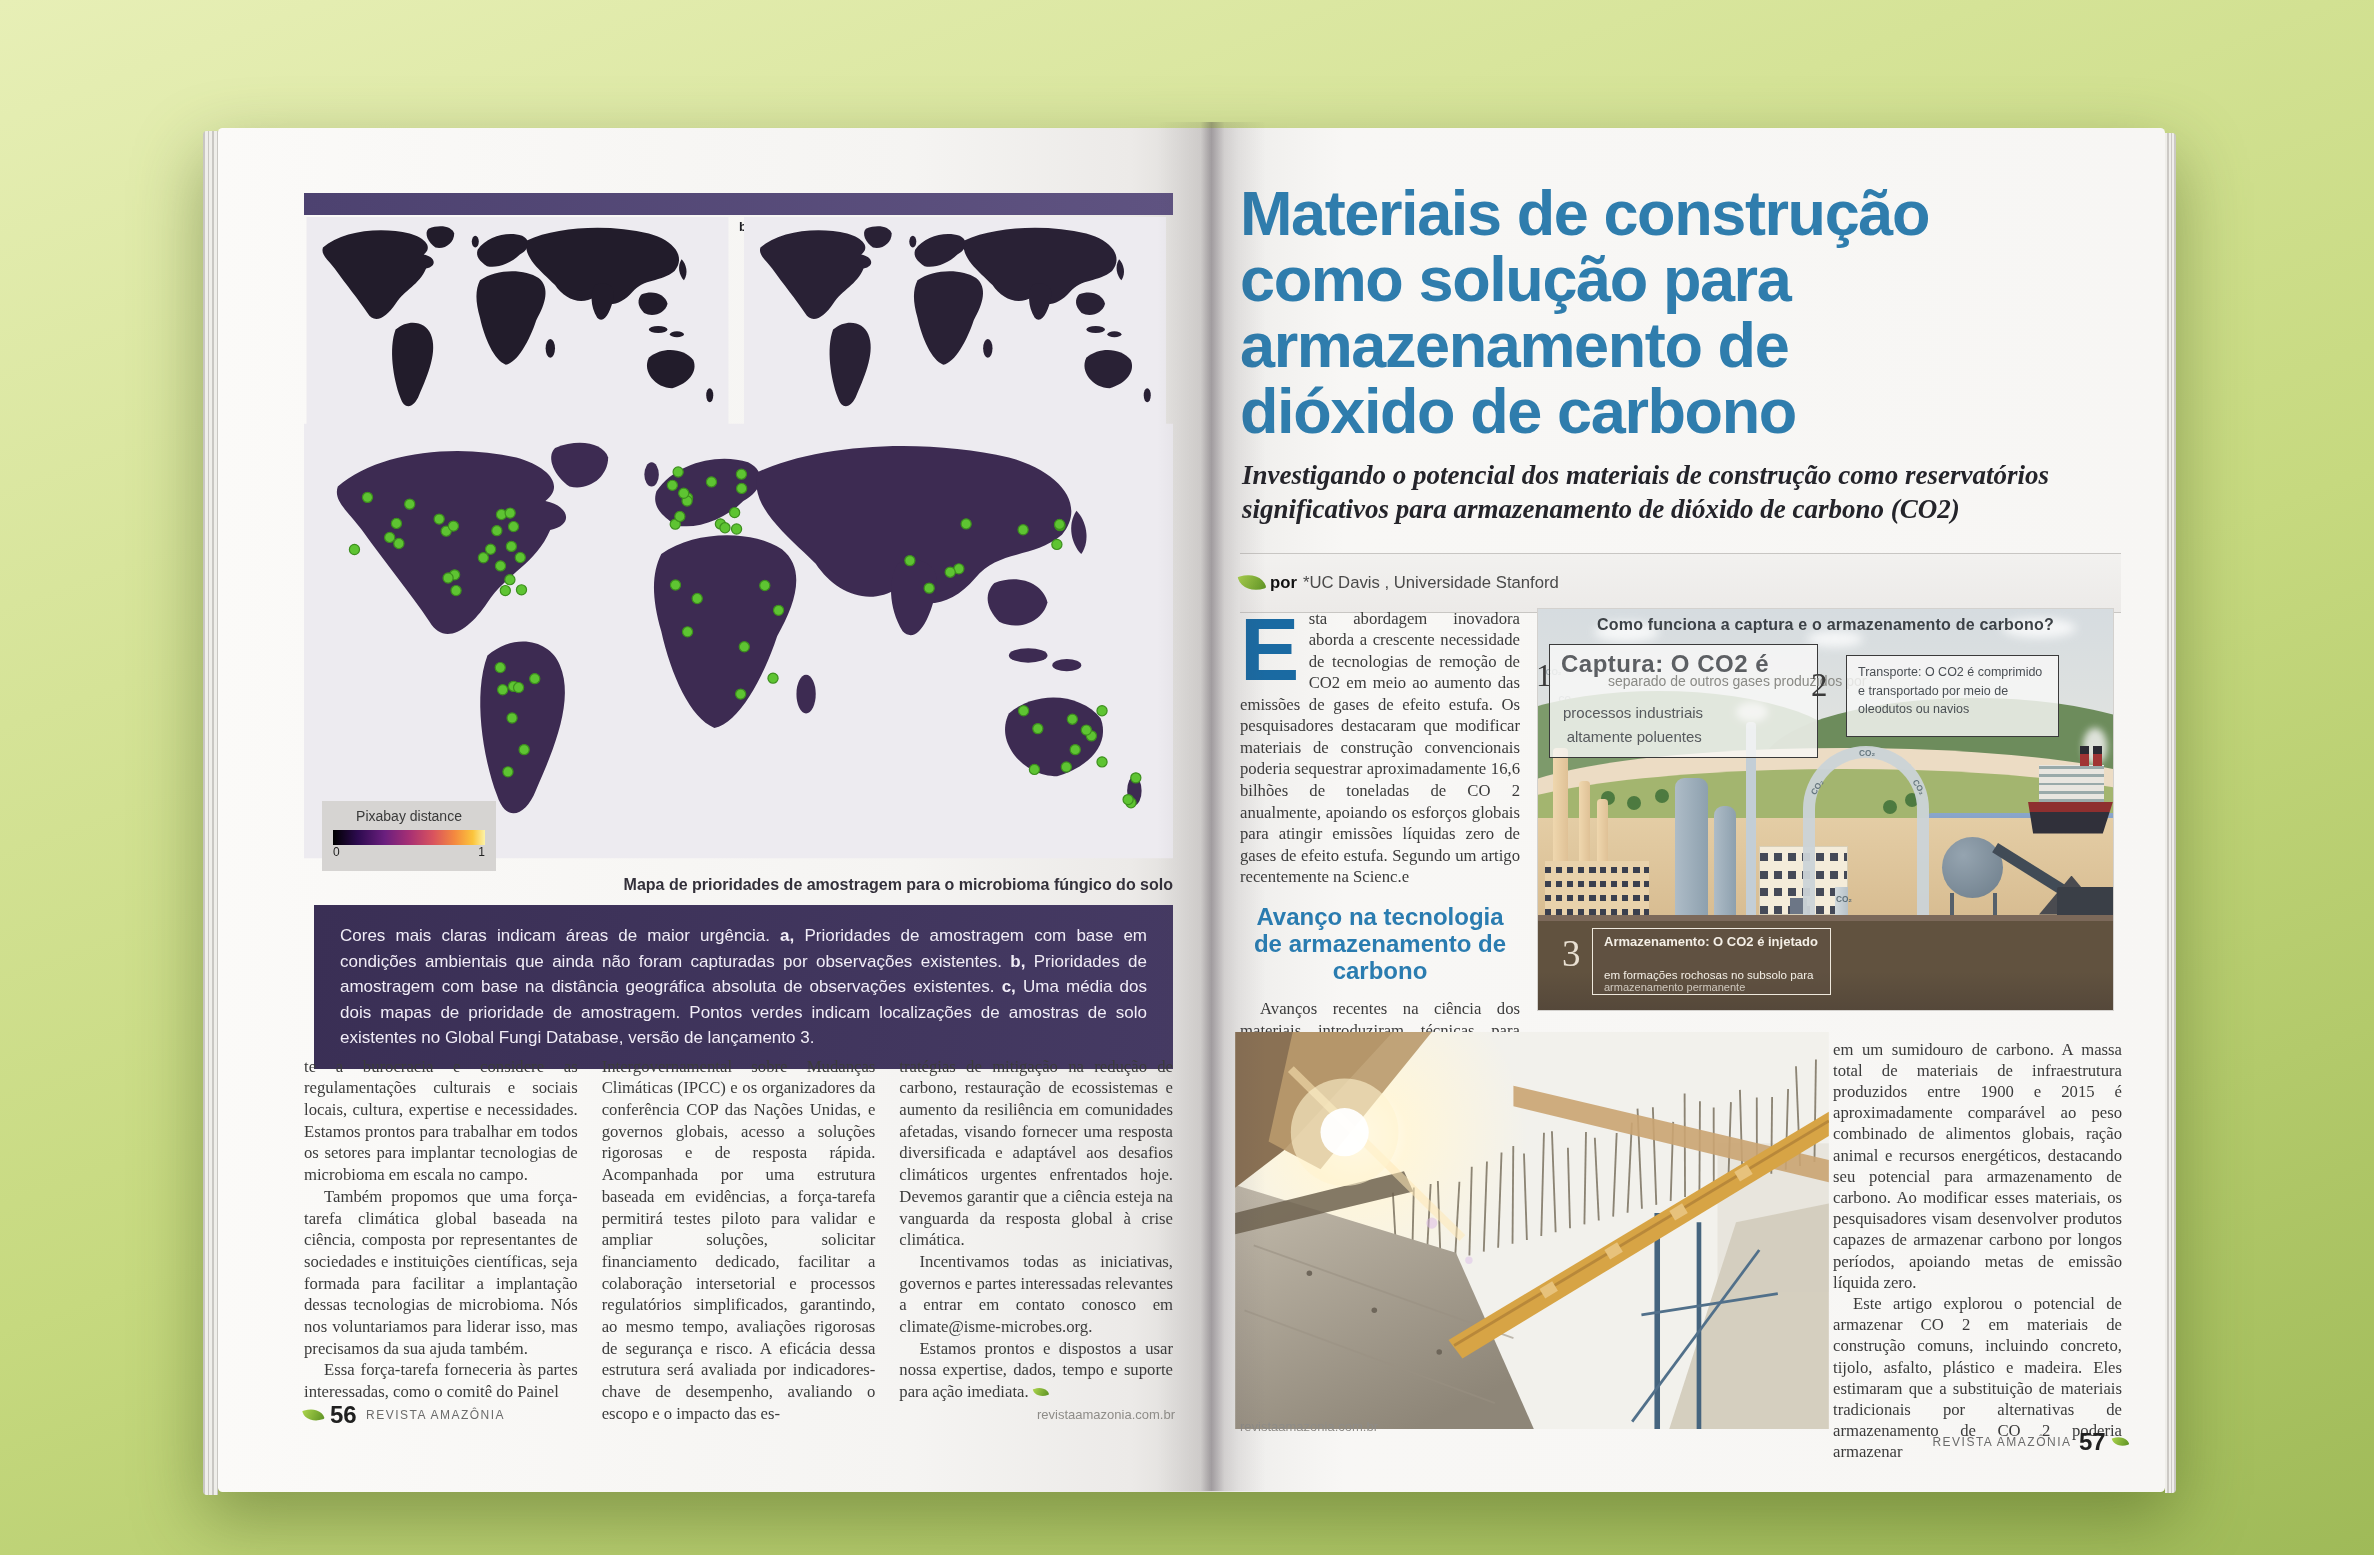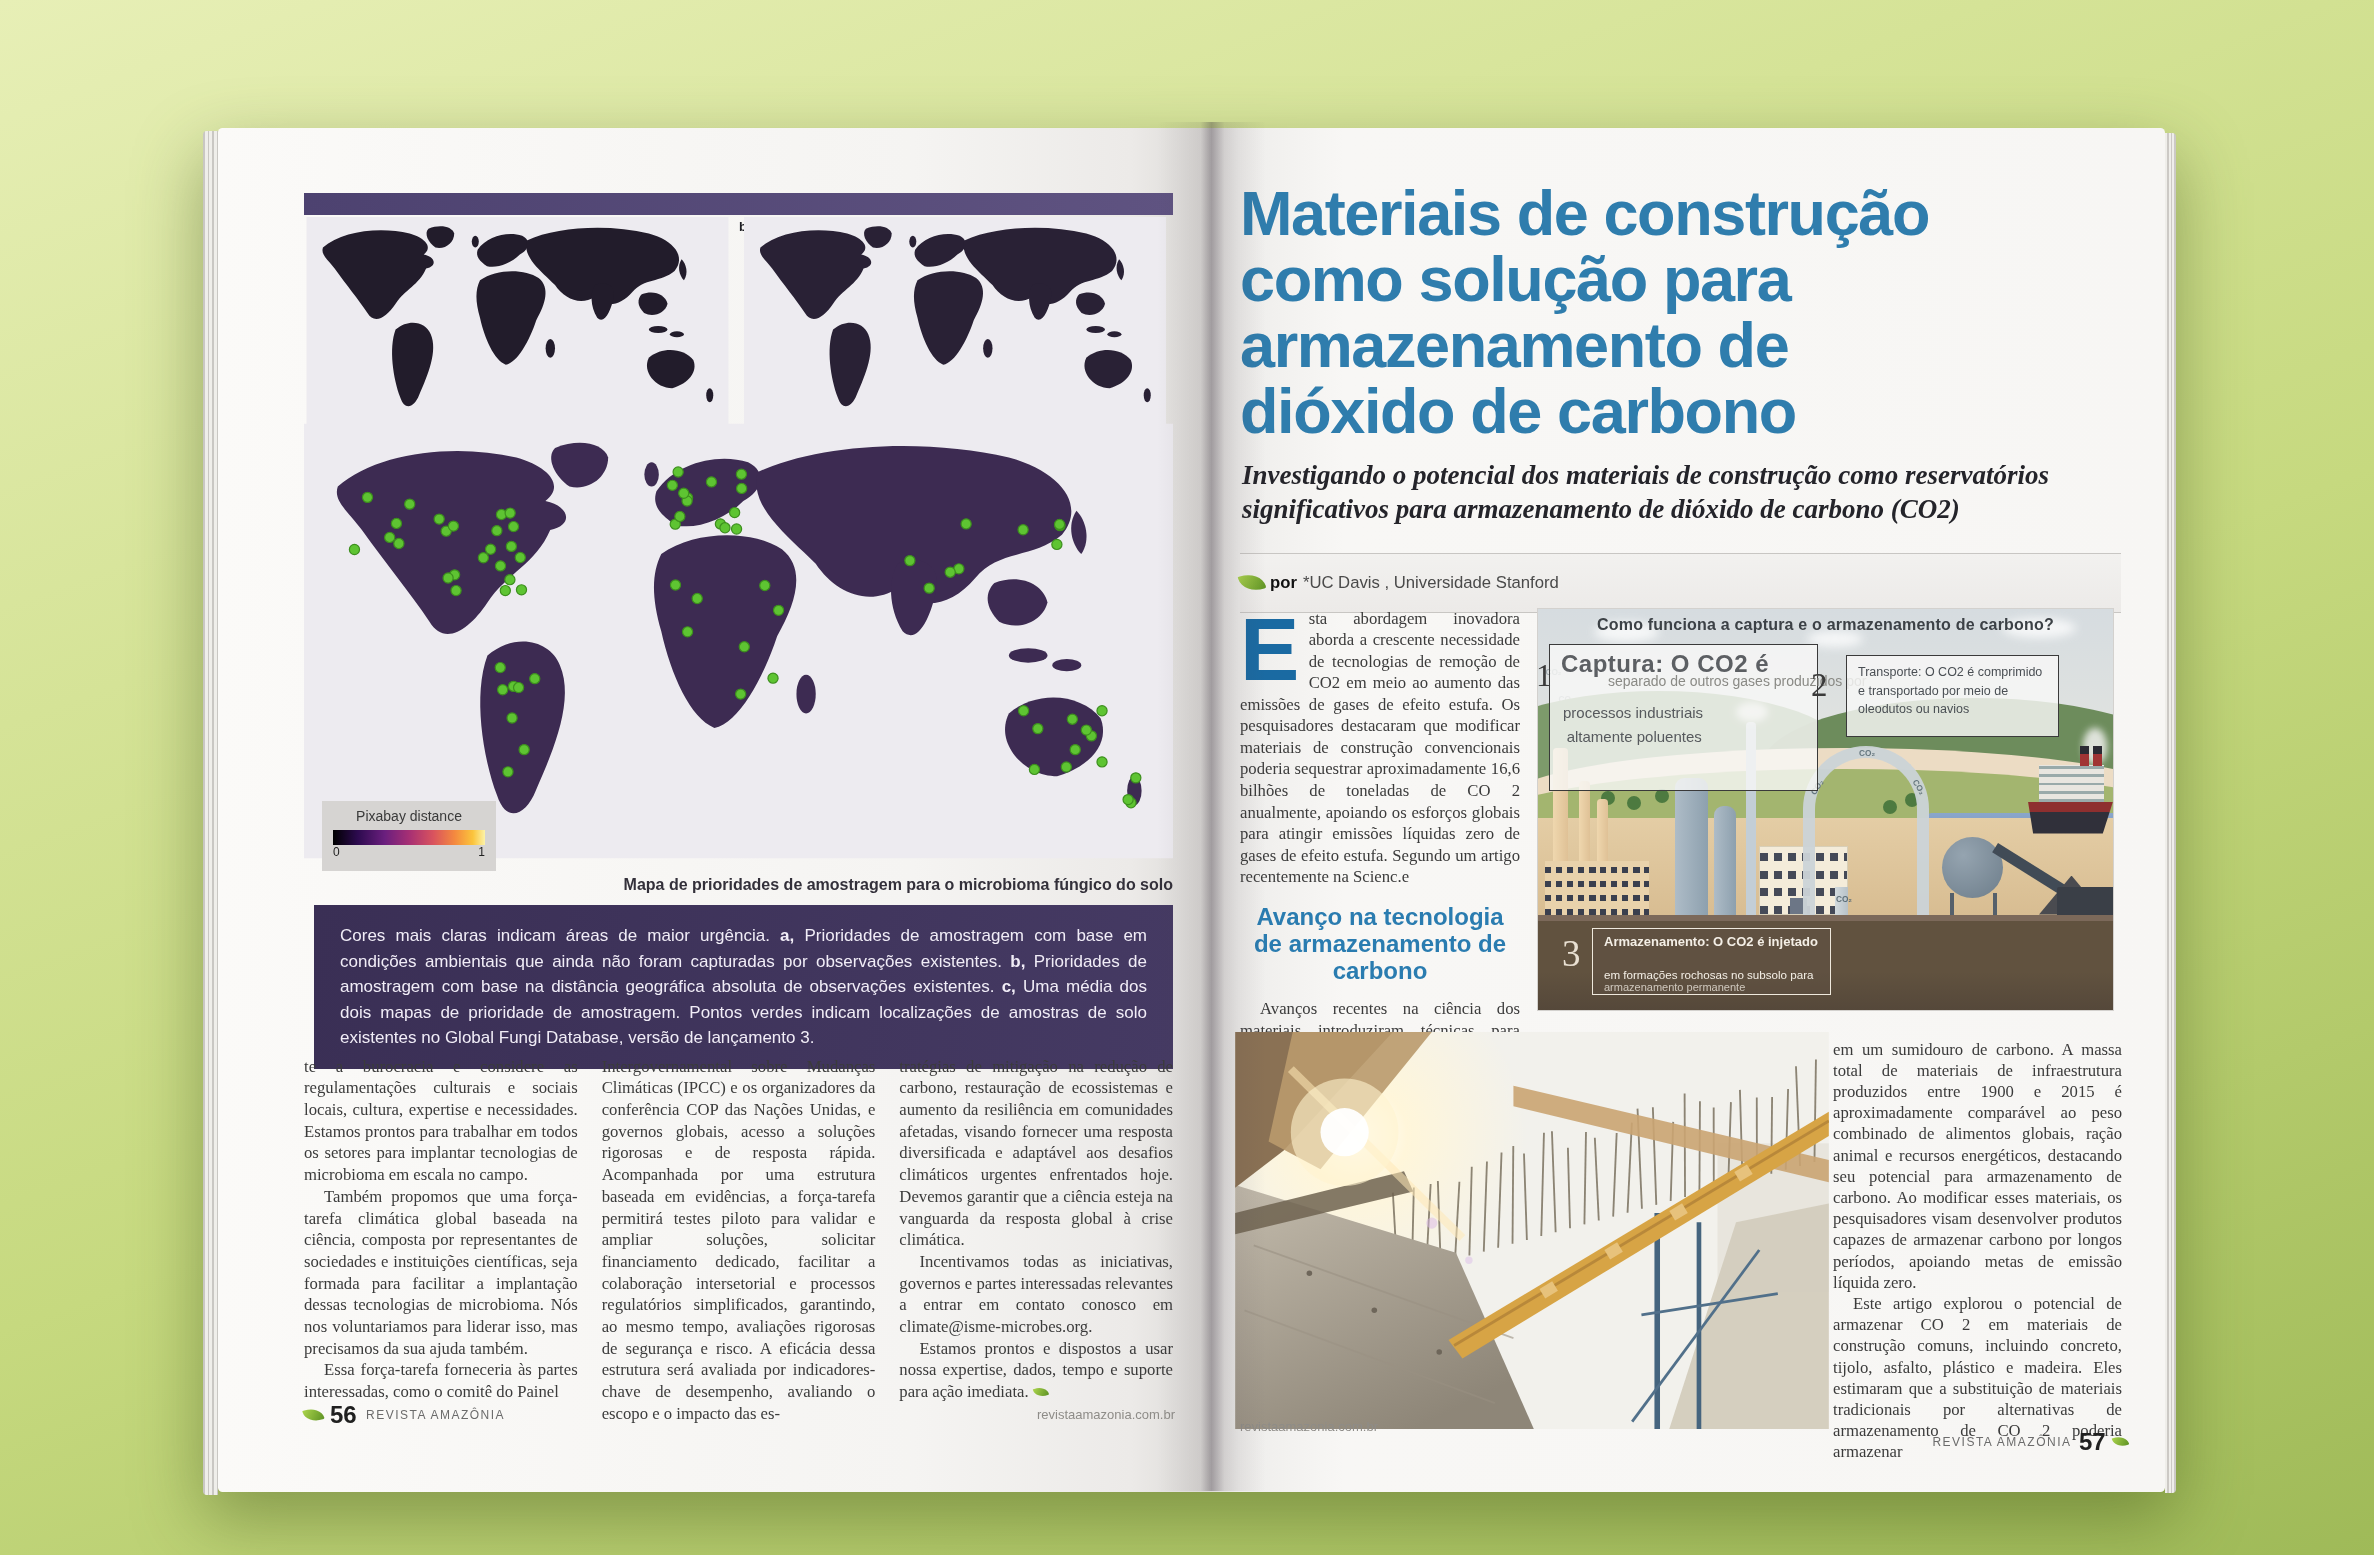--- a/index.html
+++ b/index.html
@@ -74,21 +74,21 @@
   .info{position:absolute;left:327px;top:480px;width:575px;height:401px;overflow:hidden;border:0.9px solid #d3d1ce;
     background:linear-gradient(180deg,#d6dce0 0%,#dfe2e0 28%,#e7e0cf 40%);}
   .info *{position:absolute;box-sizing:border-box;}
   .cloud{background:#fff;opacity:.75;border-radius:50%;filter:blur(4.6px);}
   .info-title{left:0;right:0;top:7.4px;text-align:center;font-size:16px;font-weight:600;color:#3c4146;letter-spacing:0.2px;}
   .hill{border-radius:50%;}
   .ground{left:0;right:0;top:209px;height:97px;background:linear-gradient(180deg,#e4cda5,#d8bd92);}
   .underground{left:0;right:0;top:306px;height:95px;background:linear-gradient(180deg,#7c695a 0 5.6px,#61523f 5.6px 60%,#55483a 100%);}
   .water{left:388px;top:204px;width:187px;height:37px;background:linear-gradient(180deg,#8aa6cb,#7493bb);border-radius:5.6px 0 0 5.6px;}
   .stepbox{background:rgba(248,248,246,.82);border:1.9px solid #3a3a3a;}
-  .box1{left:11px;top:35px;width:269px;height:147px;padding:5.6px 11px;}
+  .box1{left:11px;top:35px;width:269px;height:114px;padding:5.6px 11px;}
   .box1-head{position:relative;font-size:24px;font-weight:600;color:#5c5f63;letter-spacing:0.5px;}
   .box1-overlay{left:58px;top:28px;font-size:14px;color:#8a8a85;white-space:nowrap;}
   .box1-line{font-size:15px;color:#56595d;}
   .box1-l1{left:13px;top:59px;}
   .box1-l2{left:16.7px;top:83px;}
   .num{font-family:"Liberation Serif",serif;color:#3a3a3a;}
   .num1{left:-1.9px;top:48px;font-size:32px;}
   .num2{left:273px;top:58px;font-size:33px;}
   .num3{left:24px;top:323px;font-size:37px;color:#e9e0d2;}
   .box2{left:308px;top:46px;width:213px;height:82px;padding:7.4px 11px;font-size:12.5px;color:#4a4f54;line-height:1.5;}

